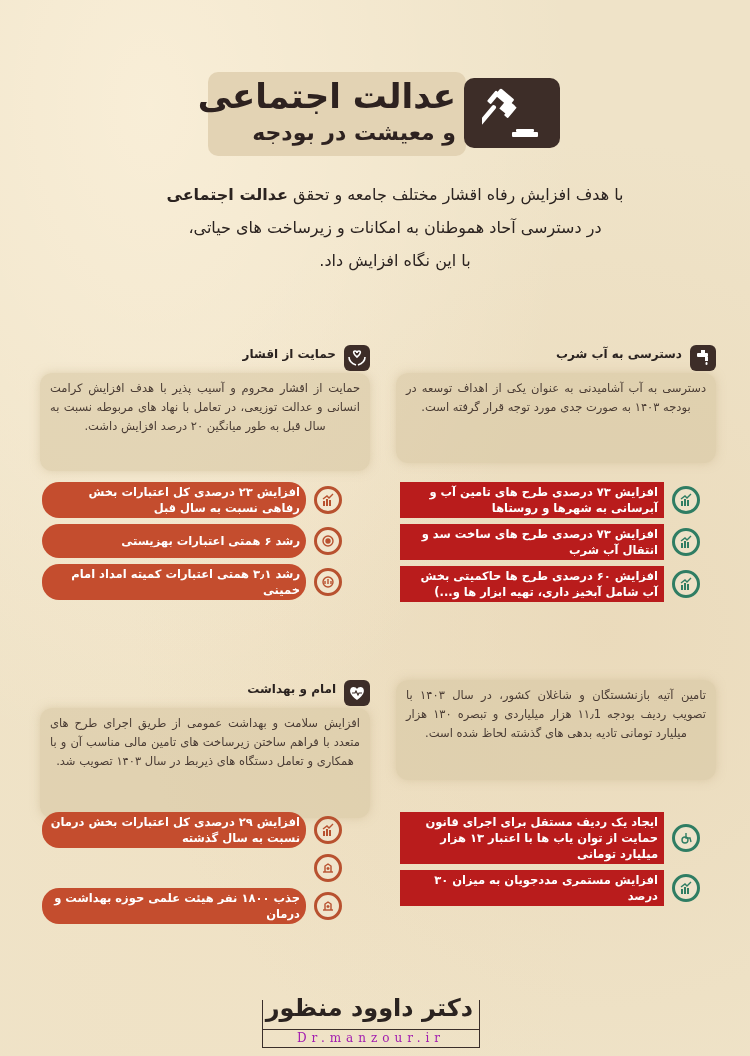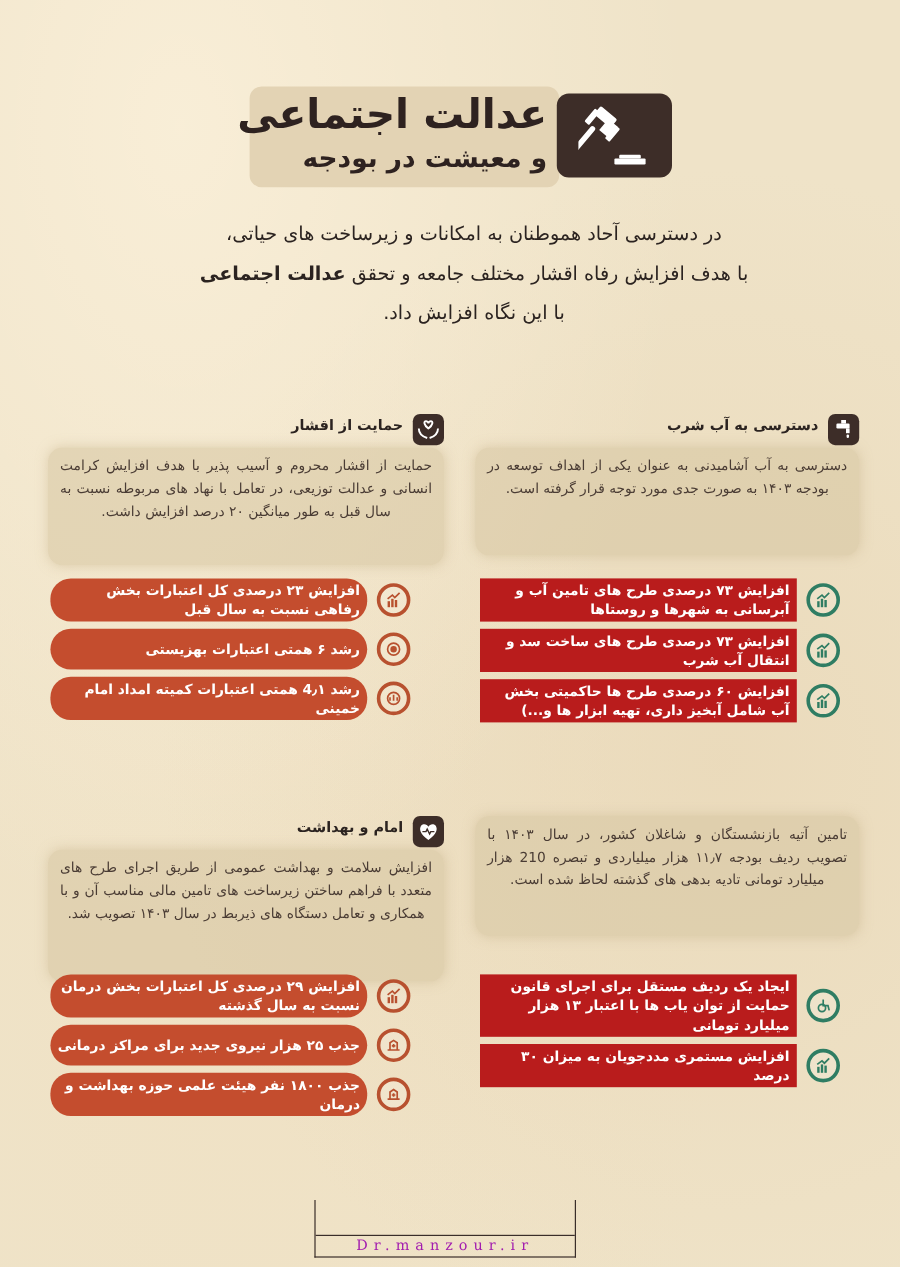--- a/index.html
+++ b/index.html
@@ -117,22 +117,22 @@
           <rect x="34" y="42" width="18" height="3" rx="1"></rect>
           <rect x="30" y="45" width="26" height="5" rx="1"></rect>
         </g>
       </svg>
     </div>
     <div class="title-main">عدالت اجتماعی</div>
     <div class="title-sub">و معیشت در بودجه</div>
   </div>
 
   <div class="intro">
+    <div><b style="font-weight:normal">با هدف افزایش رفاه اقشار مختلف جامعه و تحقق </b><b>عدالت اجتماعی</b></div>
     <div>در دسترسی آحاد هموطنان به امکانات و زیرساخت های حیاتی،</div>
-    <div><b style="font-weight:normal">با هدف افزایش رفاه اقشار مختلف جامعه و تحقق </b><b>عدالت اجتماعی</b></div>
     <div>با این نگاه افزایش داد.</div>
   </div>
 
   <div class="section" style="top:345px; left:390px; width:326px;">
     <div class="sec-head">
       <div class="sec-icon">
         <svg width="18" height="18" viewBox="0 0 18 18">
             <g fill="#fff">
               <rect x="3" y="4" width="11" height="4" rx="1"></rect>
               <rect x="7" y="1" width="4" height="3"></rect>
@@ -231,26 +231,26 @@
     </div>
     <div class="item">
       <div class="item-circle">
           <svg width="14" height="14" viewBox="0 0 14 14">
             <g fill="none" stroke="currentColor" stroke-width="1.4">
               <circle cx="7" cy="7" r="5"></circle>
               <path d="M4 9 V6 M7 9 V4 M10 9 V6"></path>
             </g>
           </svg>
         </div>
-      <div class="item-box">رشد 4٫۱ همتی اعتبارات کمیته امداد امام خمینی</div>
+      <div class="item-box">رشد ۳٫۱ همتی اعتبارات کمیته امداد امام خمینی</div>
     </div>
   </div>
 
   <div class="section" style="top:680px; left:390px; width:326px;">
-    <div class="sec-desc" style="min-height:100px; margin-left:6px;">تامین آتیه بازنشستگان و شاغلان کشور، در سال ۱۴۰۳ با تصویب ردیف بودجه ۱۱٫۷ هزار میلیاردی و تبصره 210 هزار میلیارد تومانی تادیه بدهی های گذشته لحاظ شده است.</div>
+    <div class="sec-desc" style="min-height:100px; margin-left:6px;">تامین آتیه بازنشستگان و شاغلان کشور، در سال ۱۴۰۳ با تصویب ردیف بودجه ۱۱٫1 هزار میلیاردی و تبصره ۱۳۰ هزار میلیارد تومانی تادیه بدهی های گذشته لحاظ شده است.</div>
   </div>
 
   <div class="items green" style="top:812px; left:400px; width:300px;">
     <div class="item">
       <div class="item-circle">
           <svg width="14" height="14" viewBox="0 0 14 14">
             <g fill="none" stroke="currentColor" stroke-width="1.4">
               <circle cx="6" cy="9" r="3"></circle>
               <path d="M7 2 V7 H11 L12 11"></path>
             </g>
@@ -303,33 +303,33 @@
     <div class="item">
       <div class="item-circle">
           <svg width="14" height="14" viewBox="0 0 14 14">
             <g fill="none" stroke="currentColor" stroke-width="1.4">
               <path d="M2 11 H12"></path>
               <path d="M4 11 V5 L7 3 L10 5 V11"></path>
               <path d="M7 6 V9 M5.5 7.5 H8.5"></path>
             </g>
           </svg>
         </div>
-      <div class="item-box">جذب ۲۵ هزار نیروی جدید برای مراکز درمانی</div>
     </div>
     <div class="item">
       <div class="item-circle">
           <svg width="14" height="14" viewBox="0 0 14 14">
             <g fill="none" stroke="currentColor" stroke-width="1.4">
               <path d="M2 11 H12"></path>
               <path d="M4 11 V5 L7 3 L10 5 V11"></path>
               <path d="M7 6 V9 M5.5 7.5 H8.5"></path>
             </g>
           </svg>
         </div>
       <div class="item-box">جذب ۱۸۰۰ نفر هیئت علمی حوزه بهداشت و درمان</div>
     </div>
   </div>
 
   <div class="logo">
+    <div class="logo-fa">دکتر داوود منظور</div>
     <div class="logo-en">Dr.manzour.ir</div>
   </div>
 
 </div>
 
 </body></html>

